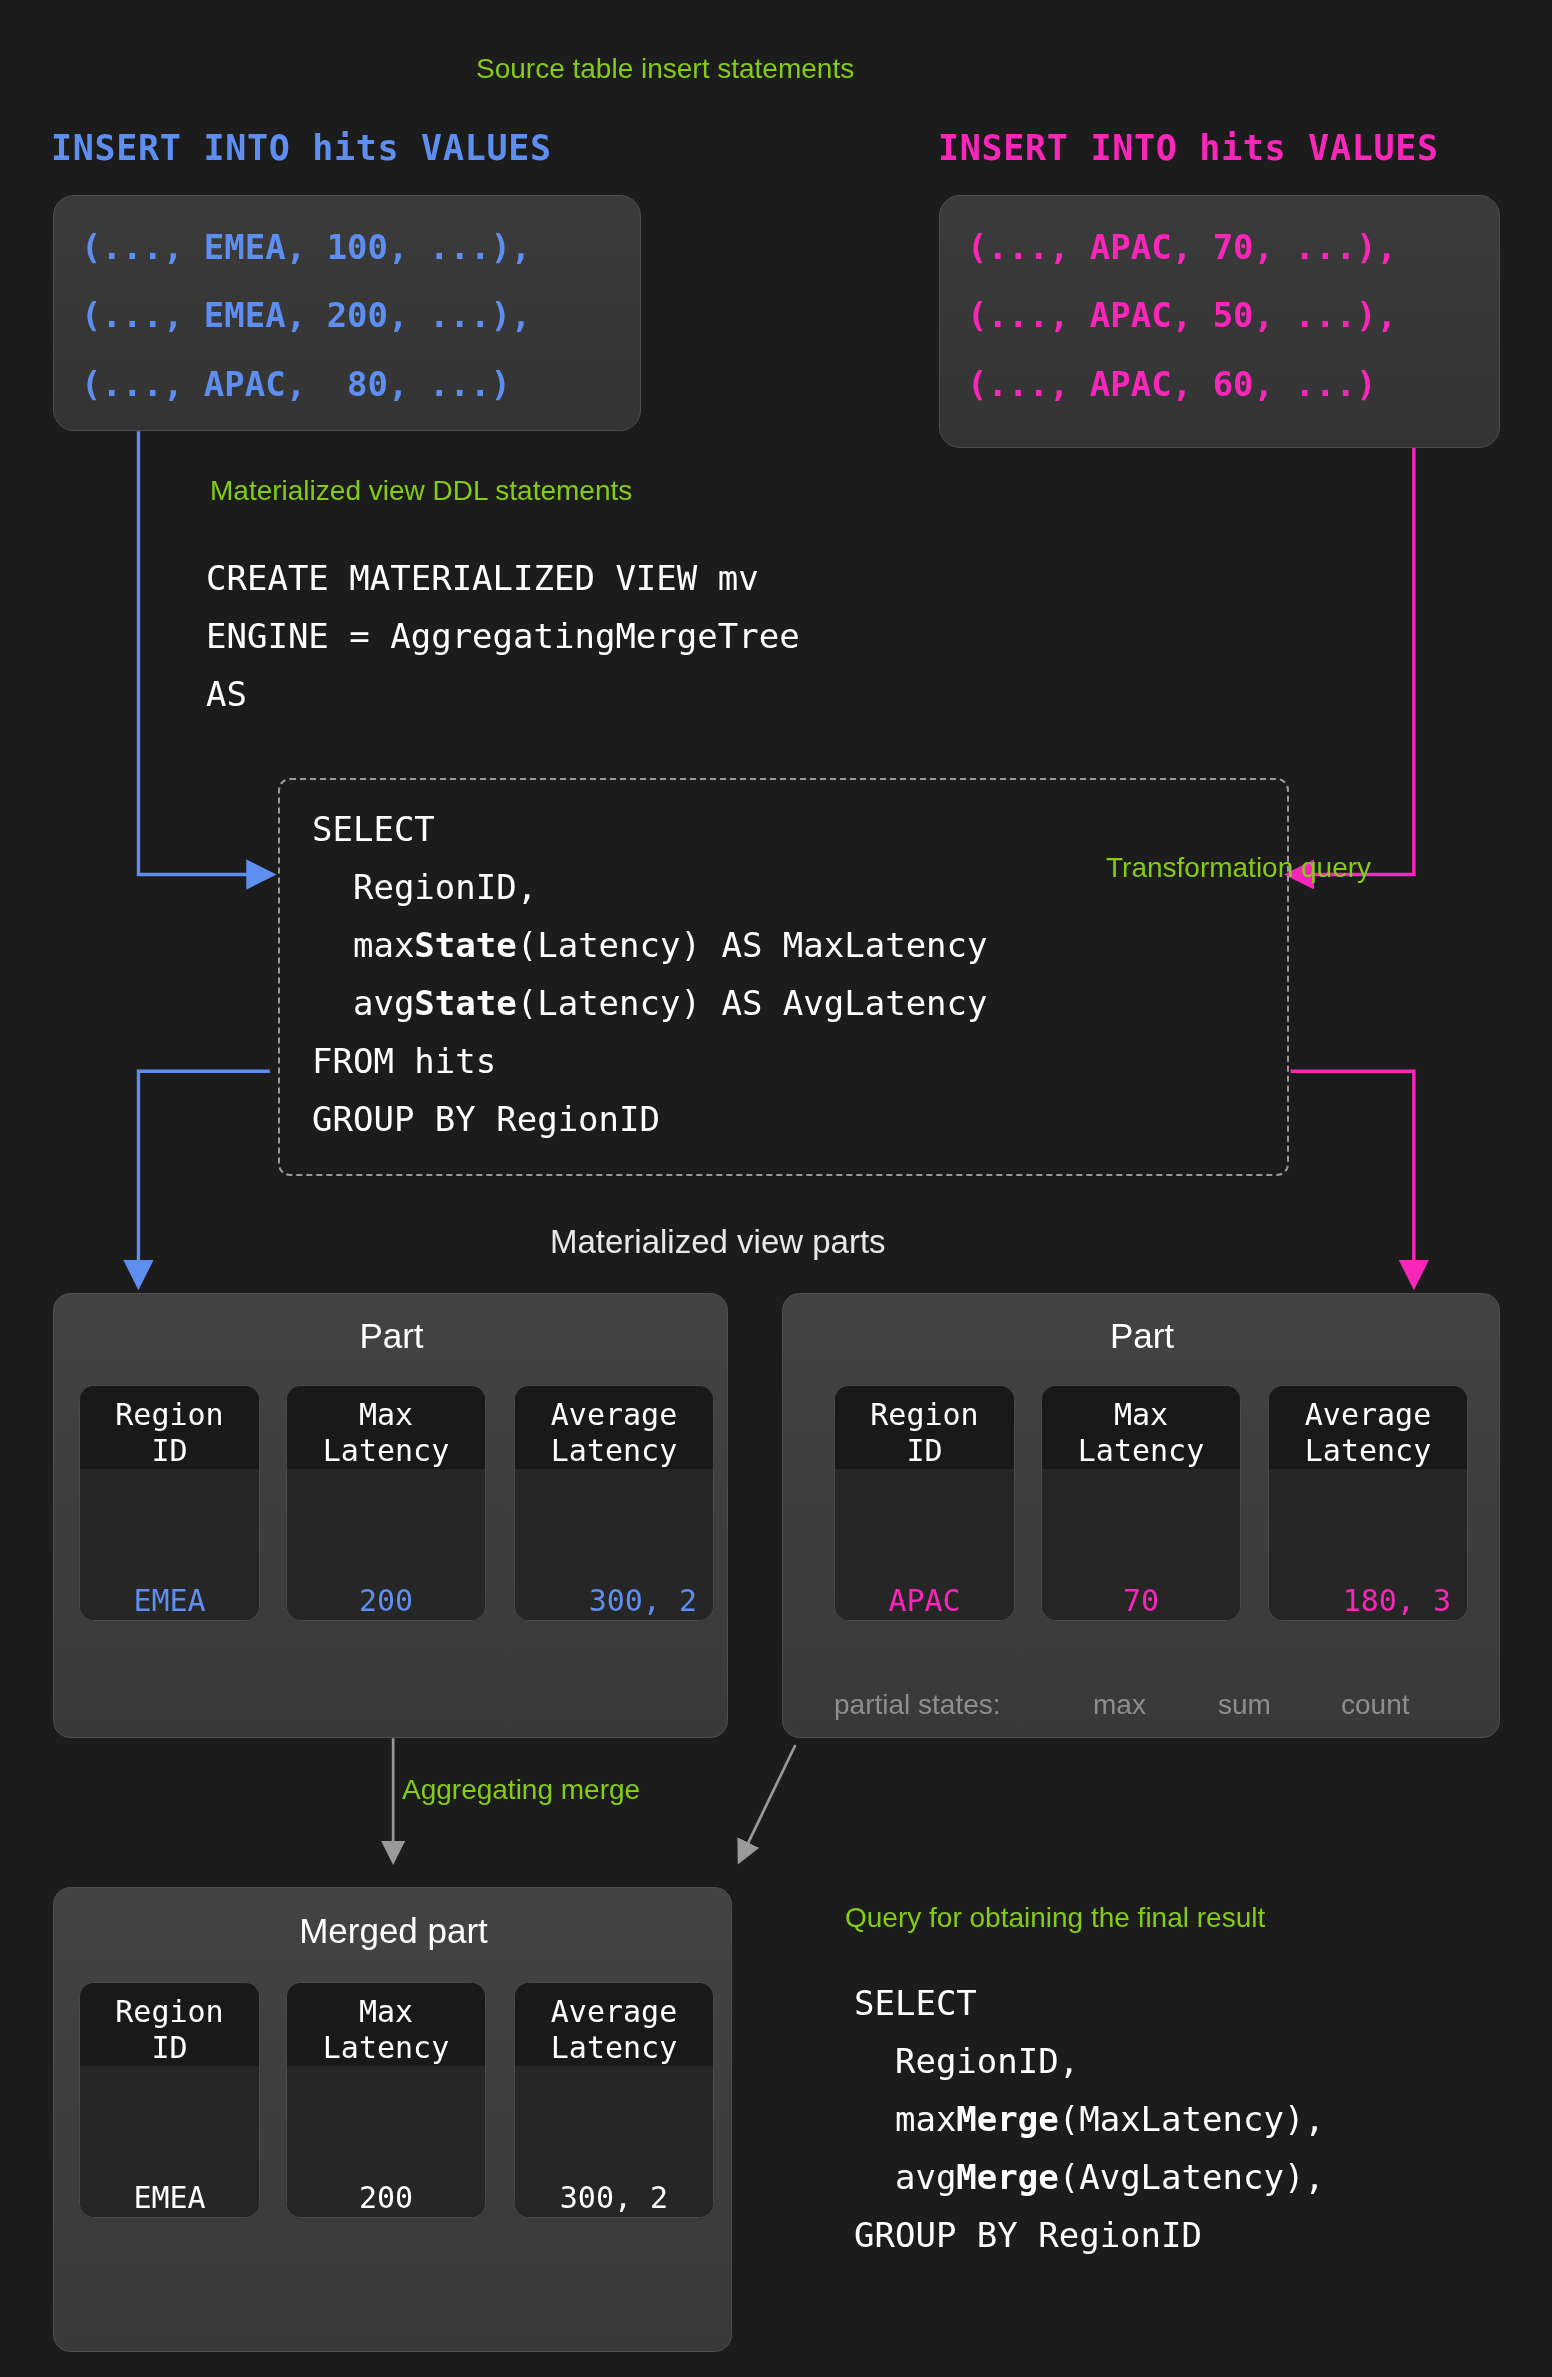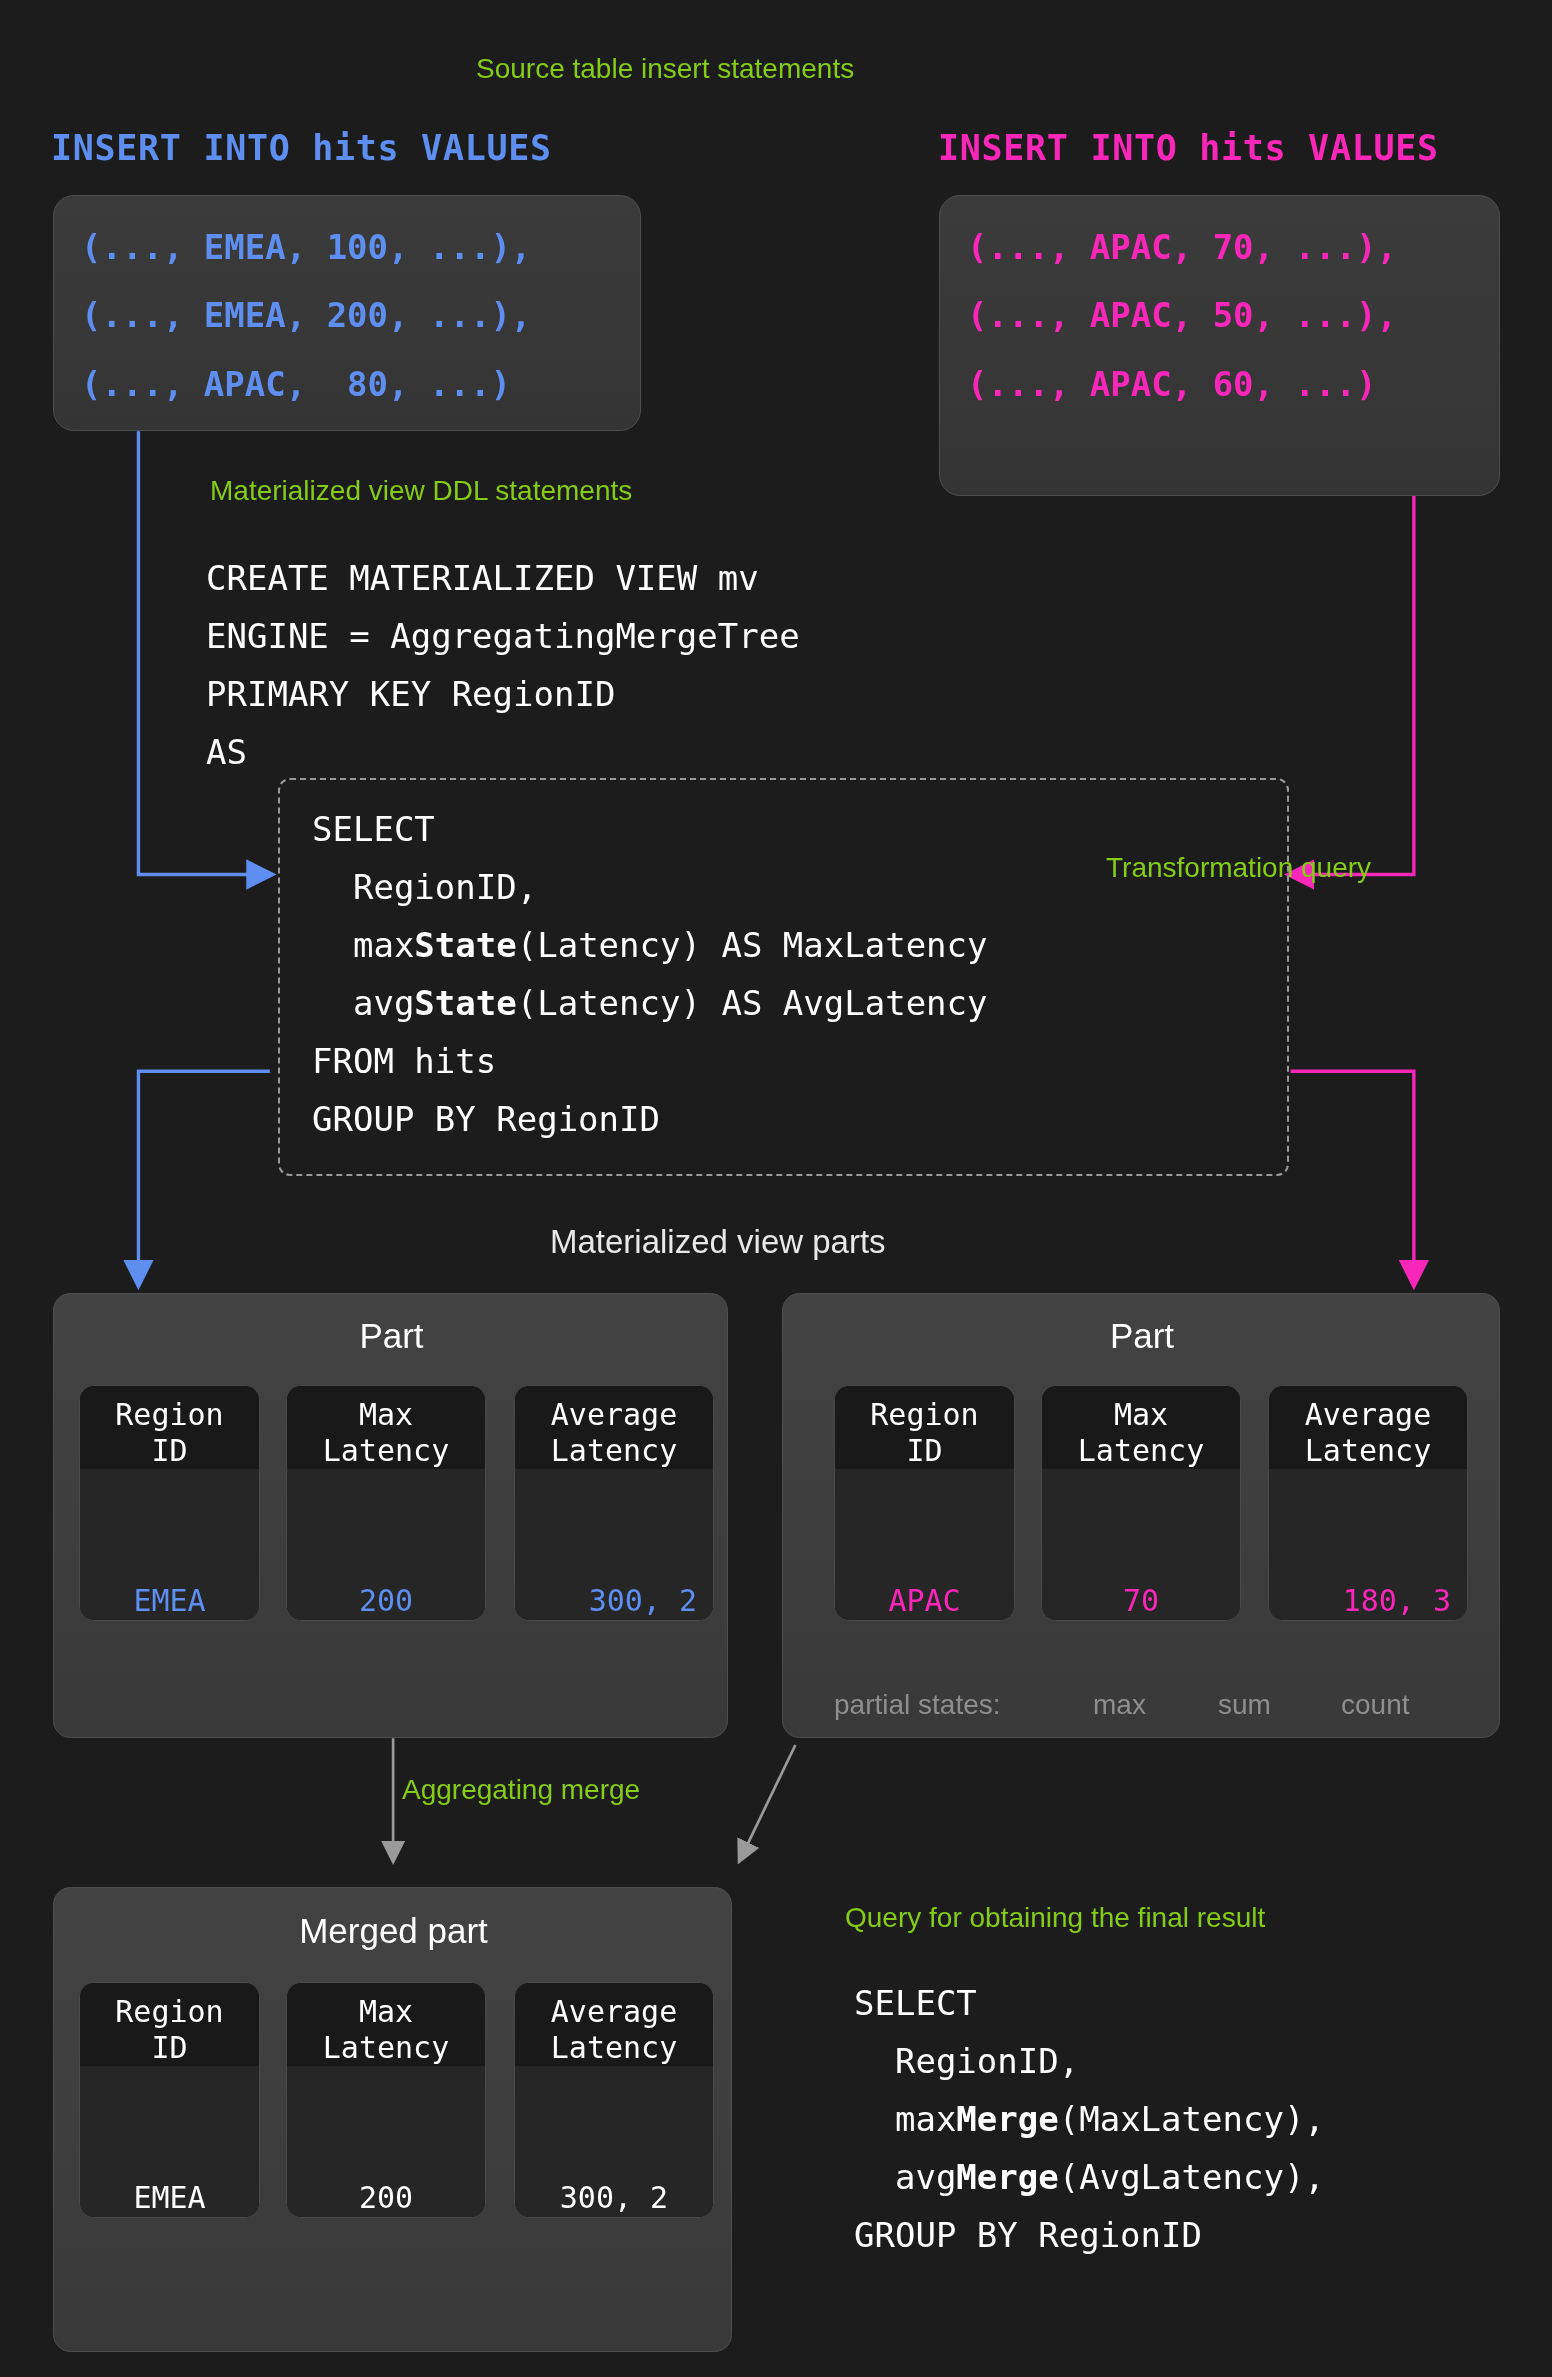--- a/index.html
+++ b/index.html
@@ -99,32 +99,31 @@
 <div class="abs mono ins-head blue" style="left:51px;top:128px;">INSERT INTO hits VALUES</div>
 
 <div class="abs codebox" style="left:53px;top:195px;width:588px;height:236px;">
   <div class="mono codeline blue" style="position:absolute;left:27px;top:34px;">(..., EMEA, 100, ...),</div>
   <div class="mono codeline blue" style="position:absolute;left:27px;top:102px;">(..., EMEA, 200, ...),</div>
   <div class="mono codeline blue" style="position:absolute;left:27px;top:171px;">(..., APAC,  80, ...)</div>
 </div>
 
 <div class="abs mono ins-head pink" style="left:938px;top:128px;">INSERT INTO hits VALUES</div>
 
-<div class="abs codebox" style="left:939px;top:195px;width:561px;height:301px;text-align:center;">
+<div class="abs codebox" style="left:939px;top:195px;width:561px;height:253px;text-align:center;">
   <div class="mono codeline pink" style="position:absolute;left:27px;top:34px;">(..., APAC, 70, ...),</div>
   <div class="mono codeline pink" style="position:absolute;left:27px;top:102px;">(..., APAC, 50, ...),</div>
   <div class="mono codeline pink" style="position:absolute;left:27px;top:171px;">(..., APAC, 60, ...)</div>
 </div>
 
 <div class="abs caption sans" style="left:210px;top:475px;">Materialized view DDL statements</div>
 
 <div class="abs" style="left:206px;top:549px;">
   <div class="mono ddl">CREATE MATERIALIZED VIEW mv</div>
   <div class="mono ddl">ENGINE = AggregatingMergeTree</div>
-  <div class="mono ddl">PRIMARY KEY RegionID</div>
   <div class="mono ddl">AS</div>
 </div>
 
 <div class="abs dashbox" style="left:278px;top:778px;width:1011px;height:398px;">
   <div class="abs caption sans" style="left:826px;top:28px;margin-top:44px;">Transformation query</div>
 
   <div class="abs mono qline" style="left:32px;top:20px;">SELECT</div>
   <div class="abs mono qline" style="left:32px;top:78px;">  RegionID,</div>
   <div class="abs mono qline" style="left:32px;top:136px;"><span>  max</span><b>State</b><span>(Latency) AS MaxLatency</span></div>
   <div class="abs mono qline" style="left:32px;top:194px;"><span>  avg</span><b>State</b><span>(Latency) AS AvgLatency</span></div>

